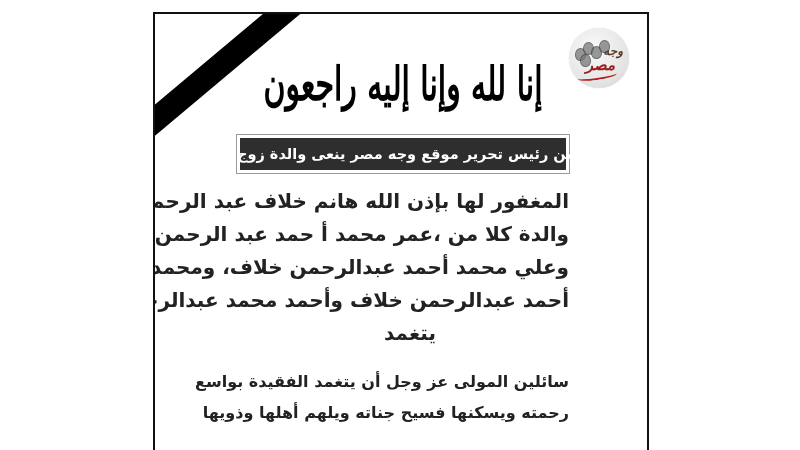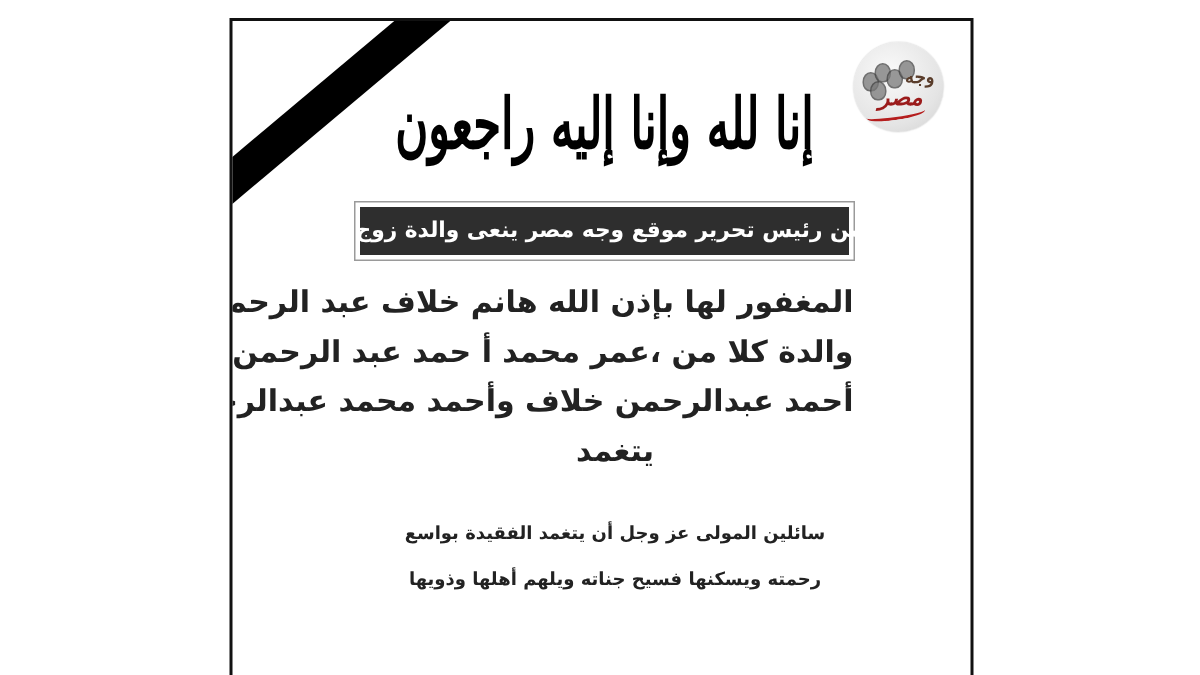--- a/index.html
+++ b/index.html
@@ -71,20 +71,21 @@
   }
   .logo .word1 {
     position: absolute;
     right: 6px;
     top: 16px;
     font-size: 12px;
     font-weight: bold;
     color: #5a3d2b;
     direction: rtl;
     font-family: "DejaVu Serif", serif;
+    font-style: italic;
   }
   .logo .word2 {
     position: absolute;
     right: 14px;
     top: 28px;
     font-size: 15px;
     font-weight: bold;
     color: #9b1b1b;
     direction: rtl;
     font-family: "DejaVu Serif", serif;
@@ -153,22 +154,22 @@
     color: #222222;
     font-family: "DejaVu Sans", sans-serif;
     font-weight: bold;
   }
   .para1 {
     top: 171px;
     font-size: 20px;
     line-height: 33px;
   }
   .para2 {
-    top: 326px;
-    font-size: 12px;
+    top: 352px;
+    font-size: 16px;
     line-height: 31px;
   }
   .line {
     display: block;
     white-space: nowrap;
   }
 </style>
 </head>
 <body>
 
@@ -193,20 +194,21 @@
     <span class="swoosh"></span>
   </div>
 
   <div class="banner">
     <div class="banner-inner">أيمن حسن رئيس تحرير موقع وجه مصر ينعى والدة زوج شقيقته</div>
   </div>
 
   <div class="body-text para1">
     <span class="line">المغفور لها بإذن الله هانم خلاف عبد الرحمن</span>
     <span class="line">والدة كلا من ،عمر محمد أ حمد عبد الرحمن خلاف</span>
+    <span class="line">وعلي محمد أحمد عبدالرحمن  خلاف، ومحمد</span>
     <span class="line">أحمد عبدالرحمن خلاف وأحمد محمد عبدالرحمن</span>
     <span class="line">يتغمد</span>
   </div>
 
   <div class="body-text para2">
     <span class="line">سائلين المولى عز وجل أن يتغمد الفقيدة  بواسع</span>
     <span class="line">رحمته ويسكنها فسيح جناته ويلهم أهلها وذويها</span>
   </div>
 
 </div>

